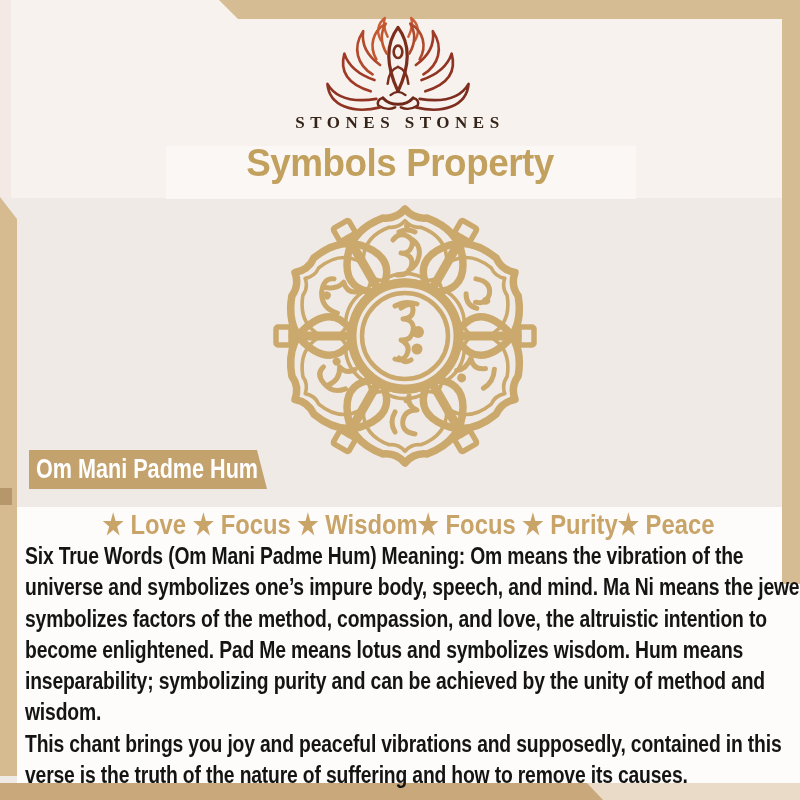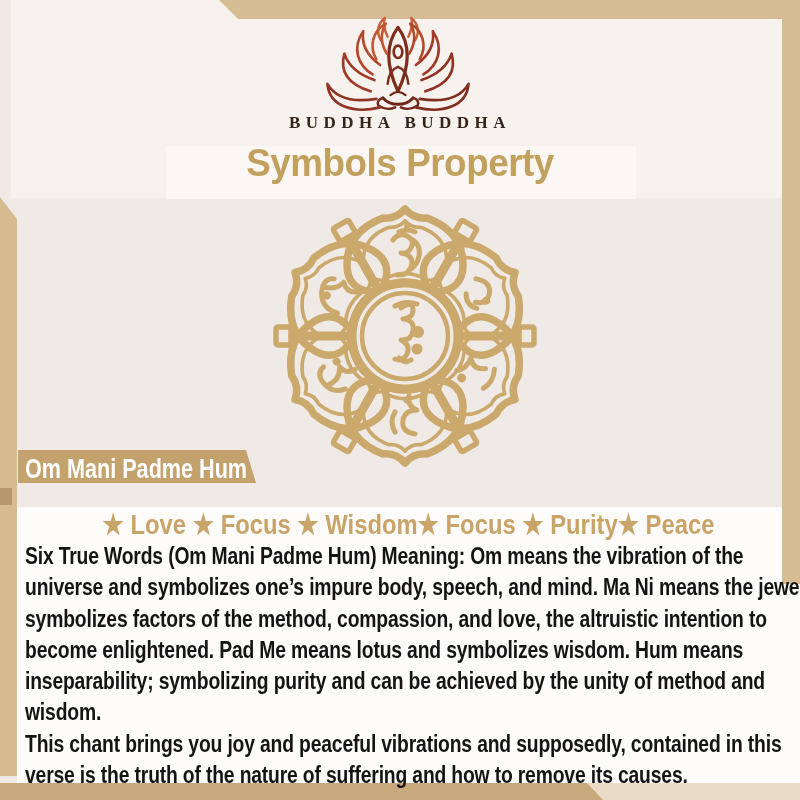--- a/index.html
+++ b/index.html
@@ -37,21 +37,21 @@
   }
   .page-title{
     position:absolute;left:0;top:142px;width:800px;text-align:center;
     font-size:38px;font-weight:bold;color:#c2a05e;
     transform:scaleX(0.97);transform-origin:center top;letter-spacing:-0.5px;
   }
   
   .mandala{position:absolute;left:262px;top:193px;}
   
   .banner{
-    position:absolute;left:18px;top:450px;width:238px;height:33px;background:#c3a26e;
+    position:absolute;left:29px;top:450px;width:238px;height:39px;background:#c3a26e;
     clip-path:polygon(0 0,228px 0,238px 100%,0 100%);
   }
   .banner-label{
     position:absolute;left:7px;top:0;height:39px;line-height:39px;white-space:nowrap;
     font-size:27px;font-weight:bold;color:#ffffff;
     transform:scaleX(0.8);transform-origin:left center;letter-spacing:0px;
   }
   
   .benefits-row{
     position:absolute;left:17px;top:508px;width:783px;text-align:center;white-space:nowrap;
@@ -97,21 +97,21 @@
     <path d="M 110,68 C 128,62 138,52 142,40 C 148,62 134,74 114,80" stroke="#8f3322" stroke-width="2.8"></path>
     <path d="M 108,88 C 134,92 152,86 160,72 C 158,96 132,104 104,97" stroke="#7e2d1e" stroke-width="2.8"></path>
 
     <path d="M 74,22 C 70,14 69,8 71,2 C 63,8 62,18 67,26" stroke="#c9603a" stroke-width="2.6"></path>
     <path d="M 73,40 C 66,28 66,18 72,8 C 58,16 54,32 62,46" stroke="#c1562f" stroke-width="2.8"></path>
     <path d="M 66,52 C 52,42 46,30 48,16 C 36,34 42,52 58,62" stroke="#b14a2c" stroke-width="2.8"></path>
     <path d="M 60,68 C 42,62 32,52 28,40 C 22,62 36,74 56,80" stroke="#a03a26" stroke-width="2.8"></path>
     <path d="M 62,88 C 36,92 18,86 10,72 C 12,96 38,104 66,97" stroke="#8f3322" stroke-width="2.8"></path>
   </svg>
 
-  <div class="brand-name">BUDDHA BUDDHA</div>
+  <div class="brand-name">STONES STONES</div>
   <div class="page-title">Symbols Property</div>
 
   <svg class="mandala" width="286" height="286" viewBox="-143 -143 286 286" fill="none" stroke="#cba96d" stroke-linecap="round" stroke-linejoin="round">
     <defs>
       <path id="petalP" d="M 0,-127 C 6,-120 13,-117 22,-118 C 46,-109 58,-93 58,-71 C 58,-53 47,-45 32,-44 Q 0,-64 -32,-44 C -47,-45 -58,-53 -58,-71 C -58,-93 -46,-109 -22,-118 C -13,-117 -6,-120 0,-127 Z"></path>
       <g id="spoke">
         <line x1="0" y1="-57" x2="0" y2="-112" stroke-width="9"></line>
         <rect x="-9" y="-129" width="18" height="15" rx="2" stroke-width="5.5"></rect>
       </g>
     </defs>

